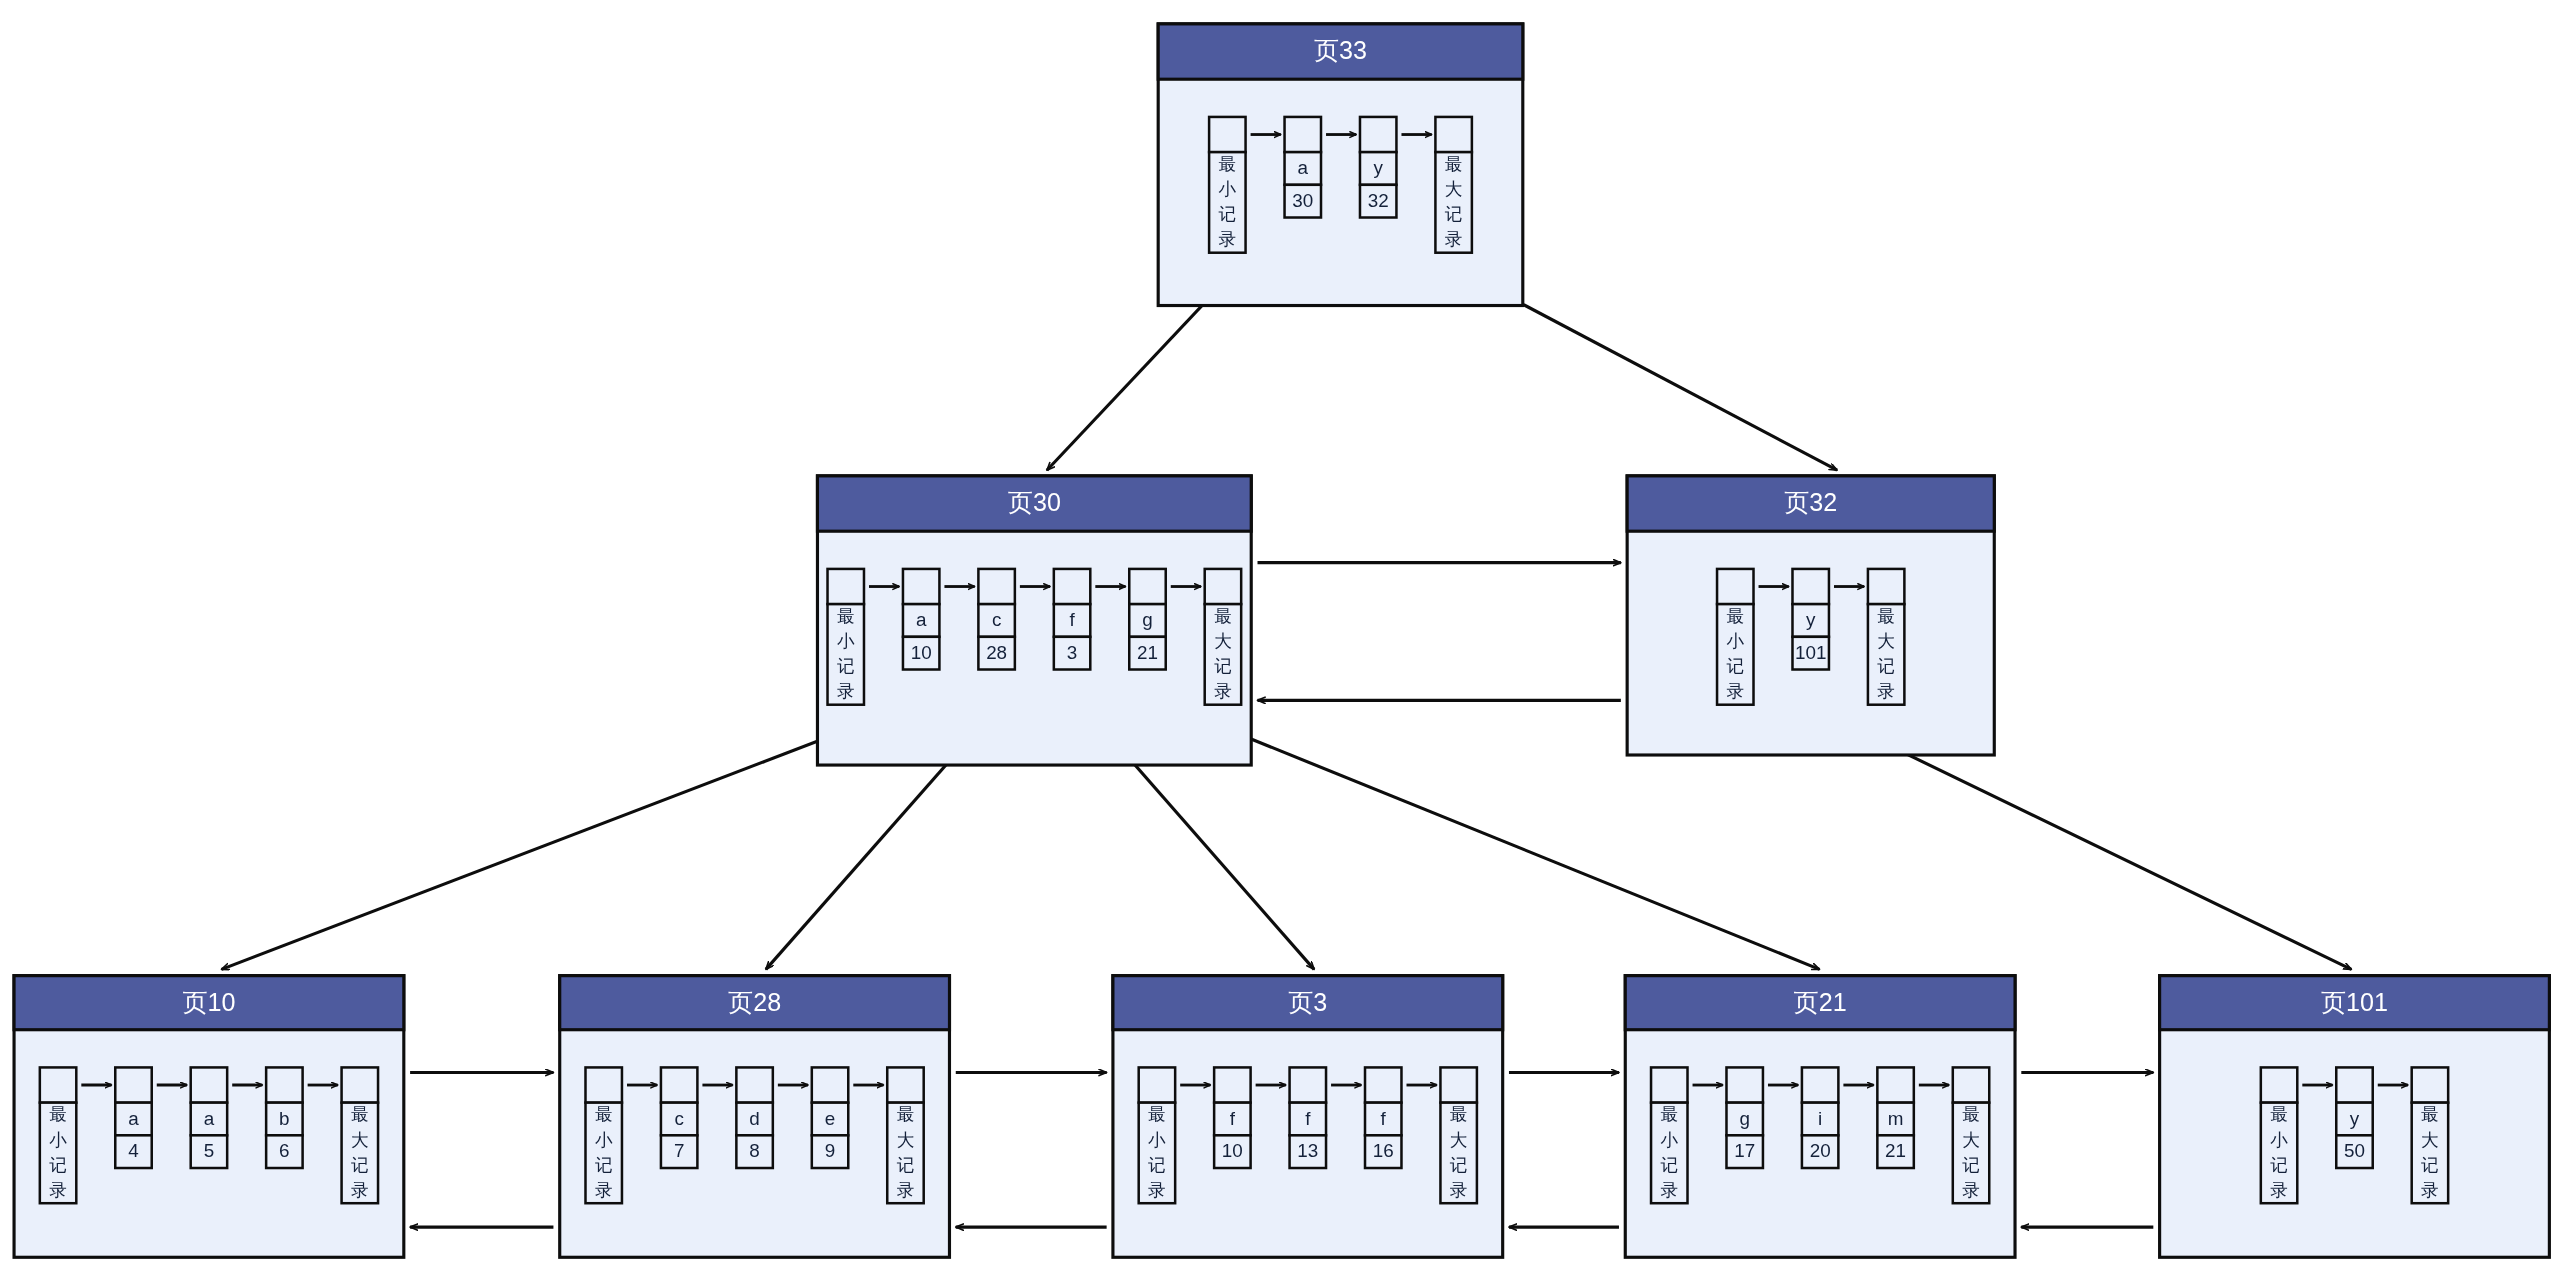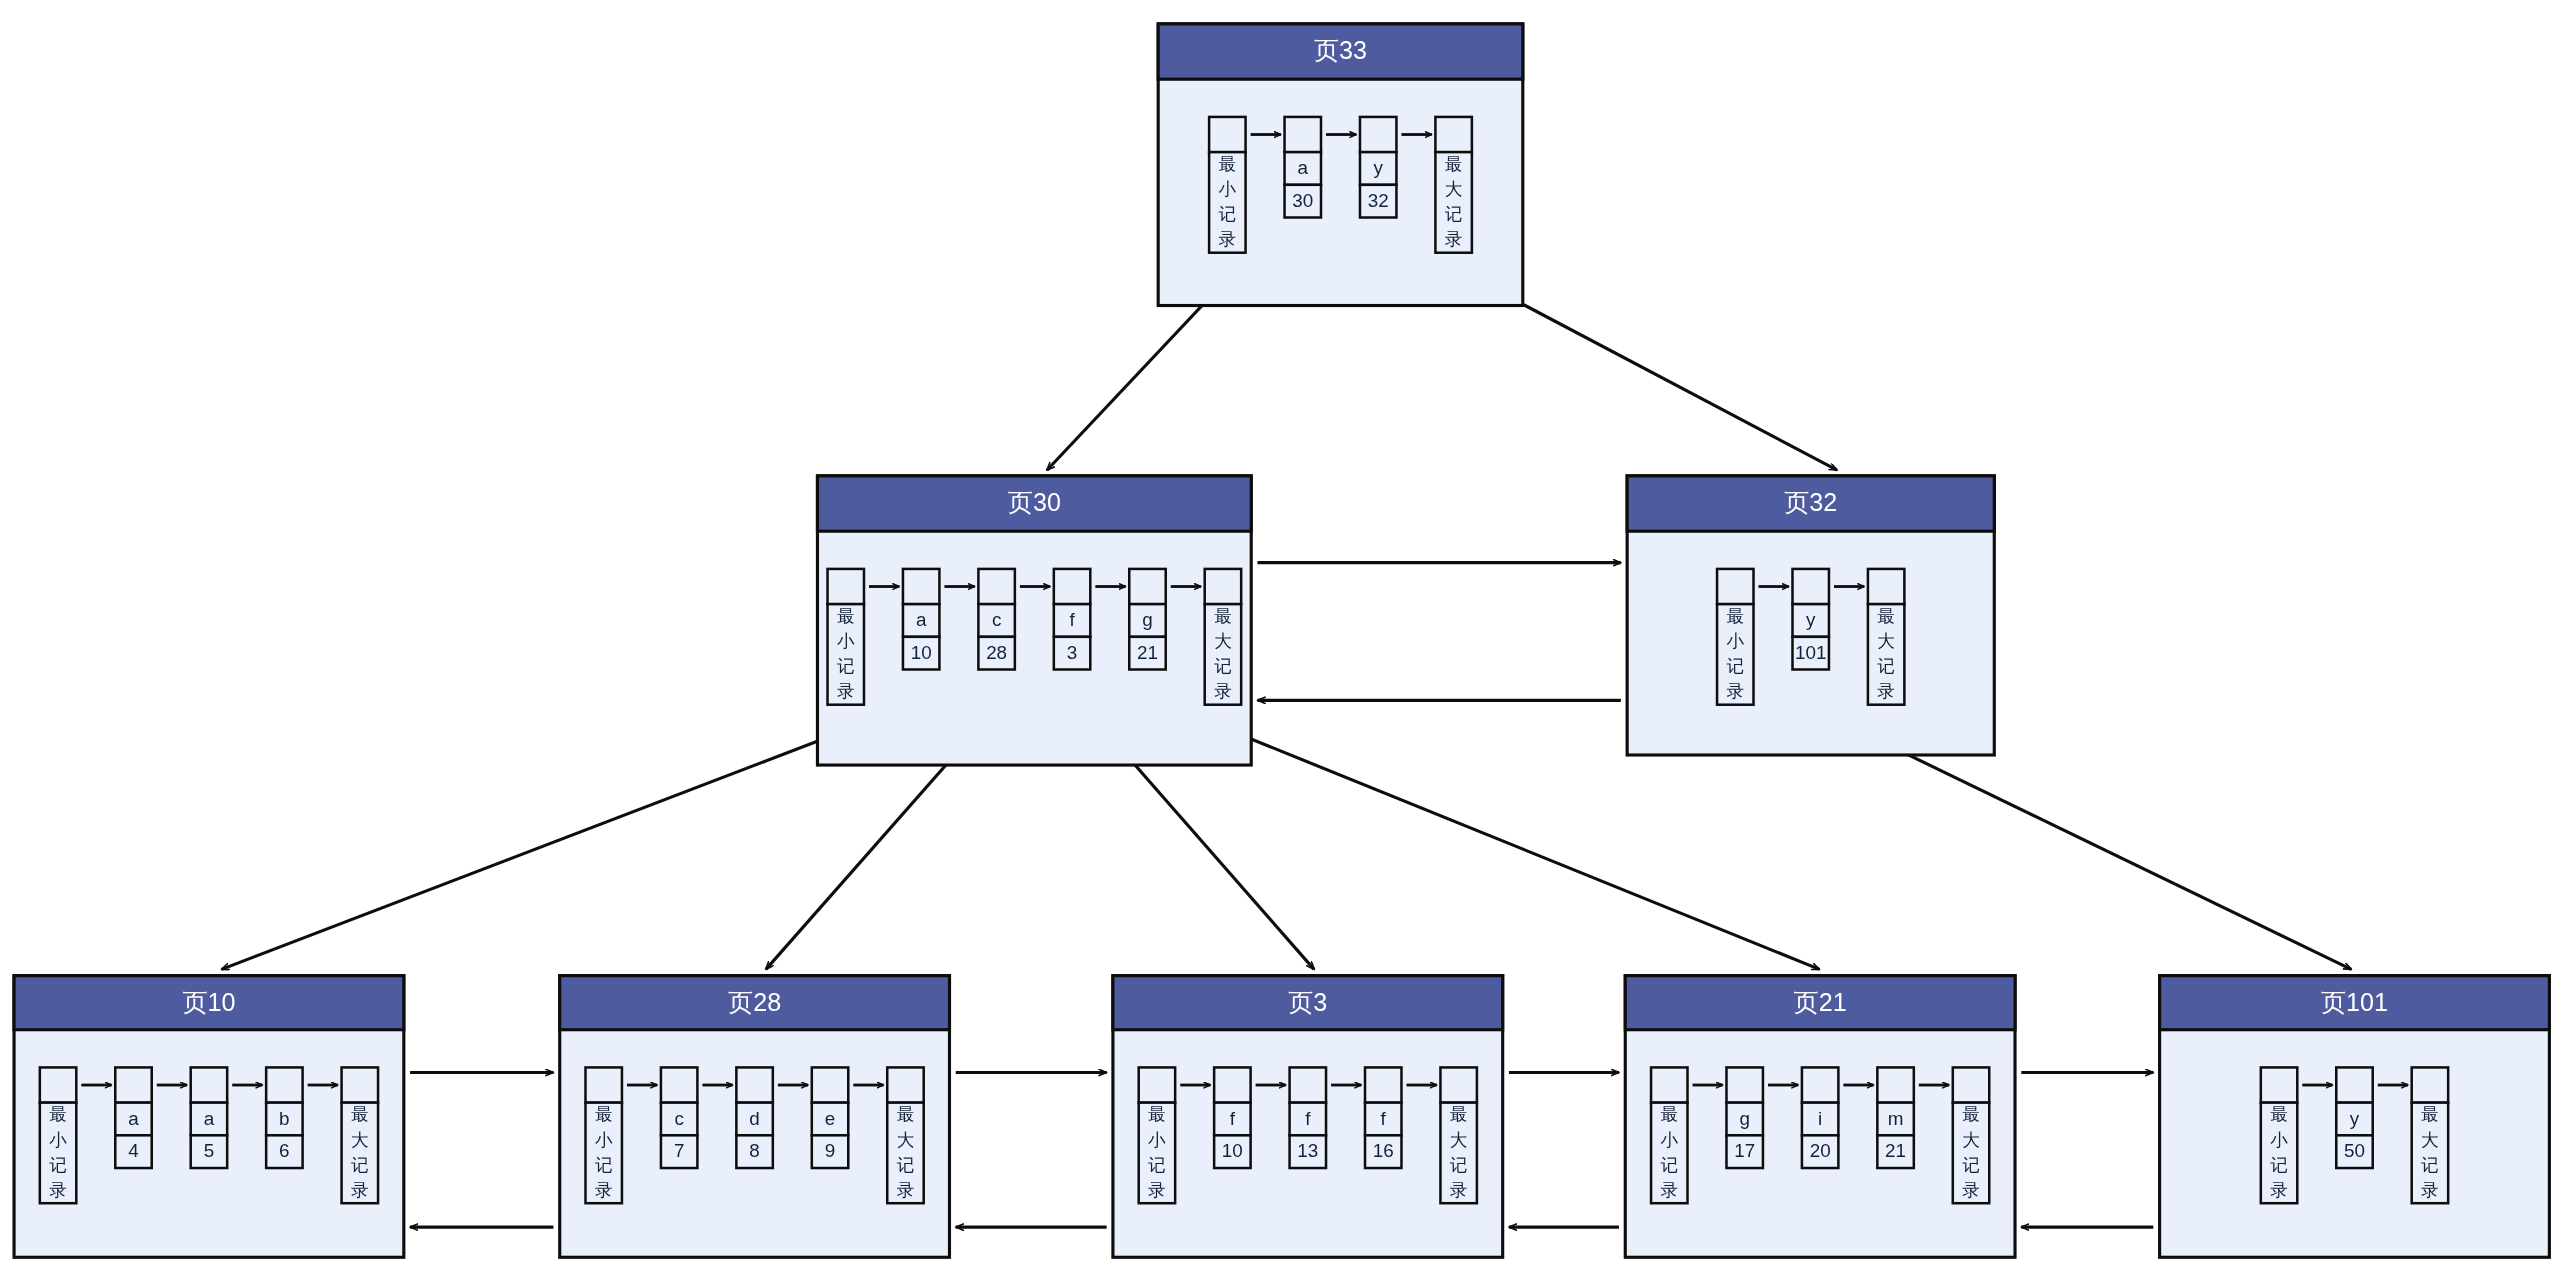--- a/index.html
+++ b/index.html
@@ -7,20 +7,21 @@
     padding: 0;
     background: #ffffff;
     font-family: "Liberation Sans", sans-serif;
   }
   #stage {
     position: relative;
     width: 2576px;
     height: 1273px;
     background: #ffffff;
     overflow: hidden;
+    border-radius: 6px;
   }
   svg.diagram {
     position: absolute;
     left: 0;
     top: 0;
     width: 2576px;
     height: 1273px;
   }
   .page-title-text {
     font-family: "Liberation Sans", sans-serif;

